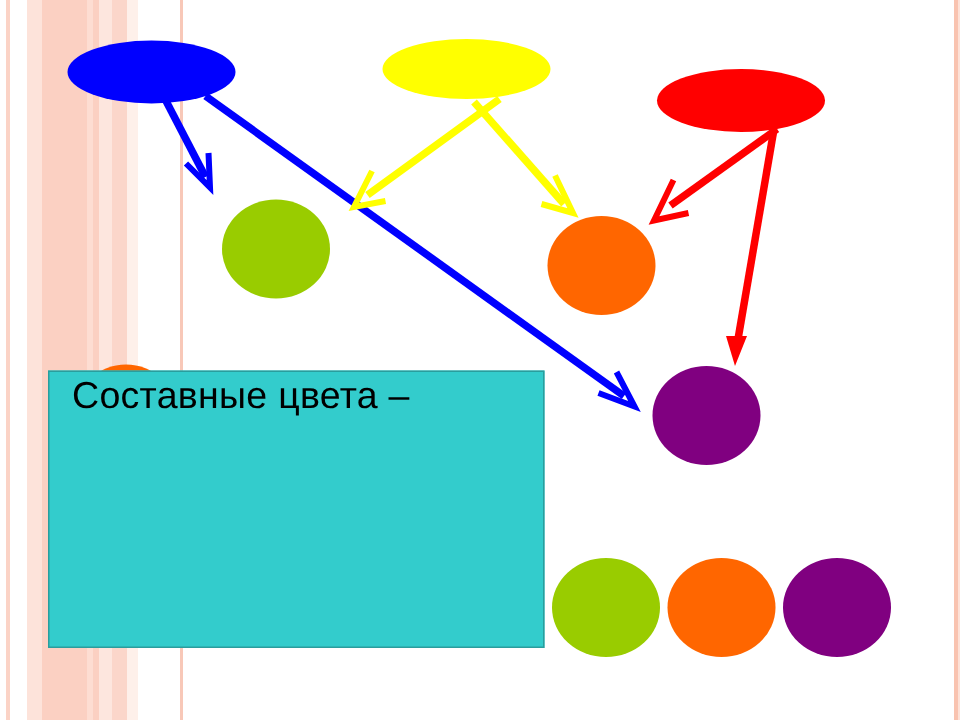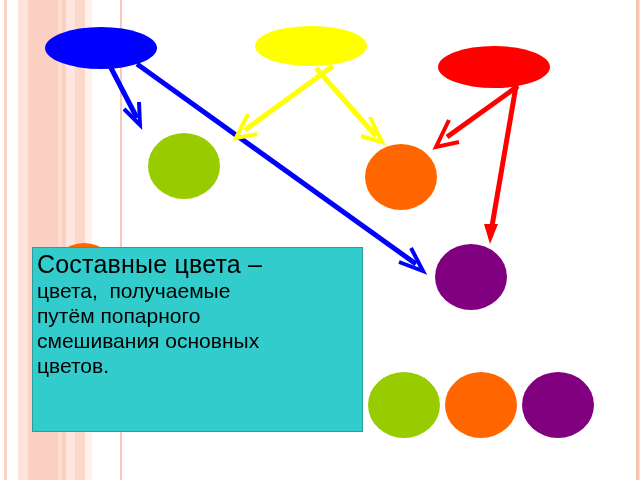--- a/index.html
+++ b/index.html
@@ -26,21 +26,21 @@
         #ffffff 122px);
     }
     .right-stripe {
       position: absolute; right: 0; top: 0; width: 5px; height: 480px;
       background: linear-gradient(to right, #ffffff 0px, #ffffff 1px, #f9c3b0 1px, #f9c3b0 4px, #fde1d7 4px);
     }
     svg.diagram { position: absolute; left: 0; top: 0; }
     .textbox {
       position: absolute; left: 32px; top: 247px; width: 331px; height: 185px;
       background: #33cccc; border: 1px solid #2a9d9d; box-sizing: border-box;
-      padding: 2px 4px; color: #000000;
+      padding: 2px 15px; color: #000000;
     }
     .textbox .title { font-size: 25px; line-height: 28px; letter-spacing: 0.2px; white-space: nowrap; }
     .textbox .body { font-size: 21px; line-height: 25px; white-space: pre-wrap; }
   </style>
 </head>
 <body>
 
 <div class="left-stripes"></div>
 <div class="right-stripe"></div>
 
@@ -76,17 +76,13 @@
   <ellipse cx="311" cy="46" rx="56" ry="20" fill="#ffff00"></ellipse>
   <ellipse cx="494" cy="67" rx="56" ry="21" fill="#ff0000"></ellipse>
 
   <ellipse cx="404" cy="405" rx="36" ry="33" fill="#99cc00"></ellipse>
   <ellipse cx="481" cy="405" rx="36" ry="33" fill="#ff6600"></ellipse>
   <ellipse cx="558" cy="405" rx="36" ry="33" fill="#800080"></ellipse>
 </svg>
 
 <div class="textbox">
   <div class="title">Составные цвета –</div>
-  <div class="body">цвета,  получаемые
-путём попарного
-смешивания основных
-цветов.</div>
 </div>
 
 </body></html>

